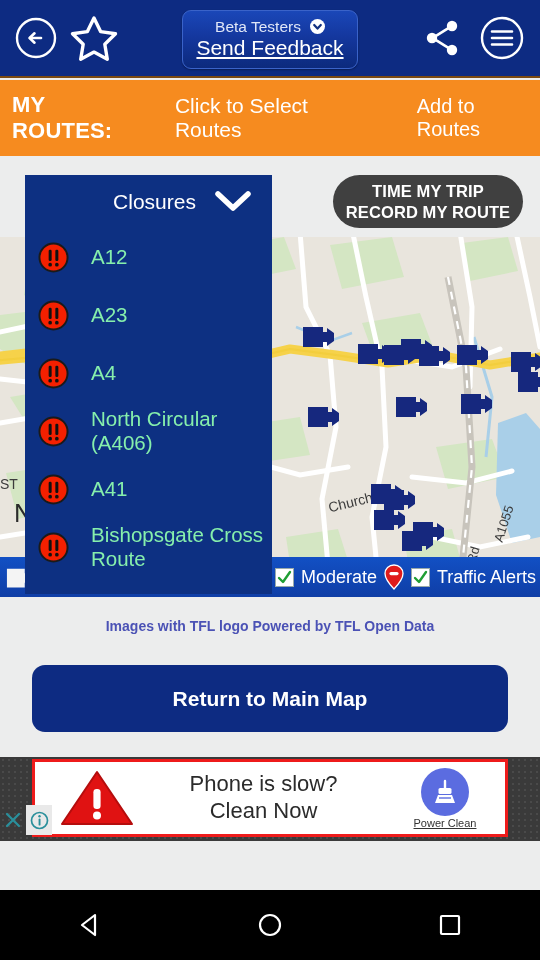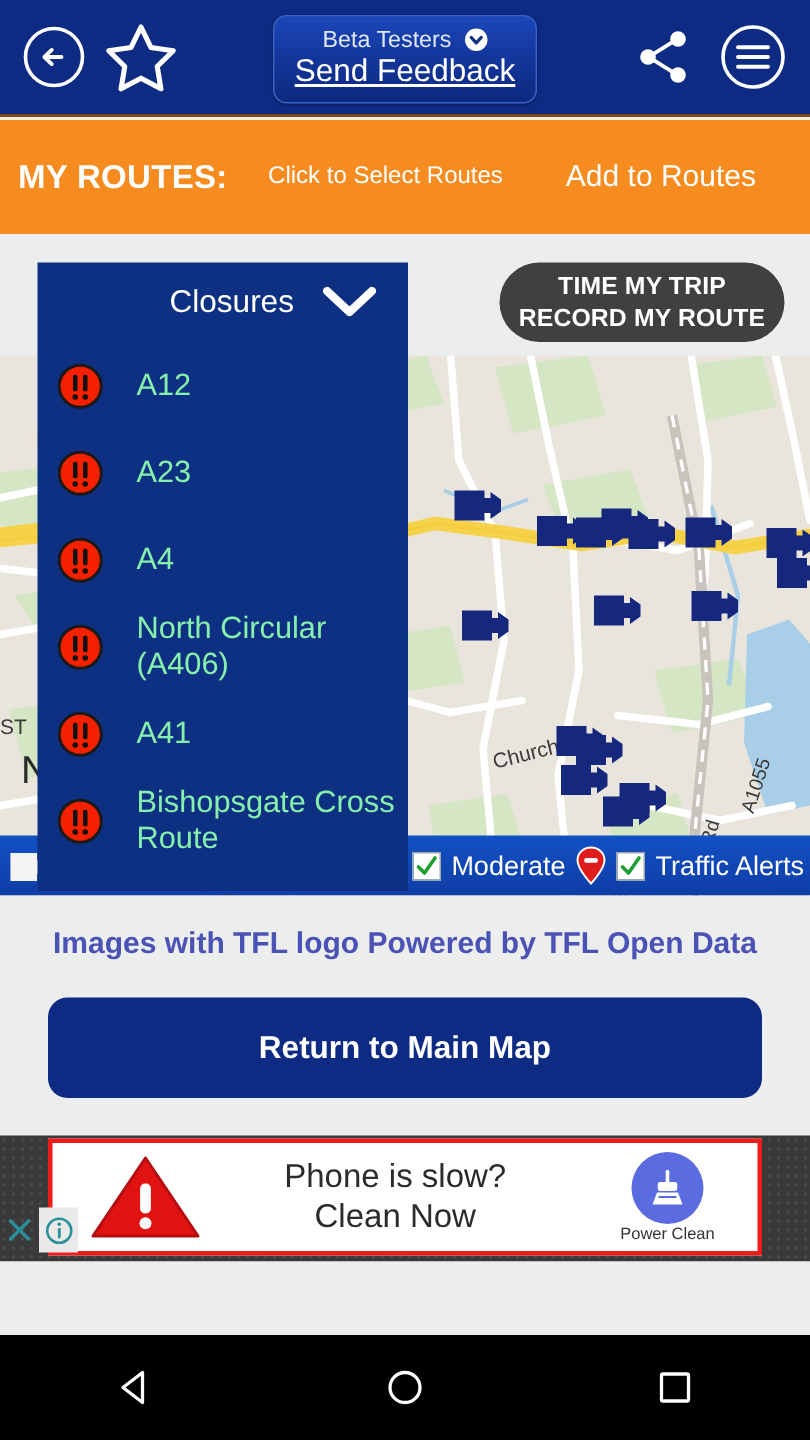--- a/index.html
+++ b/index.html
@@ -43,21 +43,21 @@
   }
   .chev-circle svg{ display:block; }
 
   
   .routesbar{
     position:absolute; left:0; top:80px; width:540px; height:76px;
     background:#f68b1f;
     display:flex; align-items:center;
   }
   .routes-label{ color:#fff; font-size:22px; font-weight:bold; margin-left:12px; letter-spacing:.2px; }
-  .routes-select{ color:#fff; font-size:16px; margin-left:27px; }
+  .routes-select{ color:#fff; font-size:21px; margin-left:27px; }
   .routes-add{ color:#fff; font-size:20px; margin-left:42px; }
 
   
   .map-wrap{
     position:absolute; left:0; top:237px; width:540px; height:360px;
     overflow:hidden; background:#e9e5dc;
   }
   .map-svg{ position:absolute; left:0; top:0; }
 
   .maplegend{
@@ -105,21 +105,21 @@
   .closures-chev{ position:absolute; right:20px; top:14px; }
   .cl-item{
     display:flex; align-items:center; height:58px; padding-left:13px;
   }
   .cl-ico{ width:31px; height:31px; flex:none; }
   .cl-label{ color:#86efac; font-size:20.5px; margin-left:22px; line-height:1.18; }
 
   
   .tfl{
     position:absolute; left:0; top:618px; width:540px;
-    text-align:center; color:#4b52b5; font-size:20px; font-weight:bold;
+    text-align:center; color:#4b52b5; font-size:14px; font-weight:bold;
   }
 
   
   .returnbtn{
     position:absolute; left:32px; top:665px; width:476px; height:67px;
     background:#0d2b82; border-radius:13px;
     display:flex; align-items:center; justify-content:center;
     color:#fff; font-size:21px; font-weight:bold;
   }
 
@@ -141,21 +141,21 @@
     margin-left:-6px;
   }
   .ad-brand{
     width:92px; margin-right:14px; display:flex; flex-direction:column;
     align-items:center; flex:none;
   }
   .ad-brand-circle{
     width:48px; height:48px; border-radius:50%; background:#5b6ce0;
     display:flex; align-items:center; justify-content:center;
   }
-  .ad-brand-label{ font-size:11px; color:#333; margin-top:1px; }
+  .ad-brand-label{ font-size:11px; color:#333; margin-top:1px;text-decoration:underline; }
   .ad-ctrls{ position:absolute; left:0; top:48px; display:flex; align-items:center; }
   .ad-x{ width:26px; height:30px; display:flex; align-items:center; justify-content:center; }
   .ad-i{ width:26px; height:30px; display:flex; align-items:center; justify-content:center;
          background:#e9e9e9; }
 
   .adspacer{ position:absolute; left:0; top:841px; width:540px; height:49px; background:#eceded; }
 
   
   .navbar{
     position:absolute; left:0; top:890px; width:540px; height:70px; background:#000;

